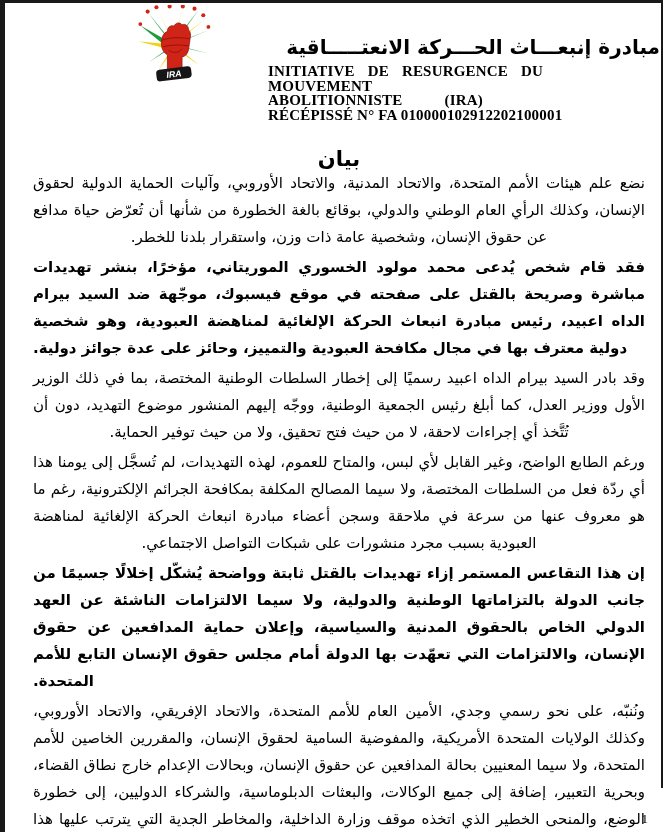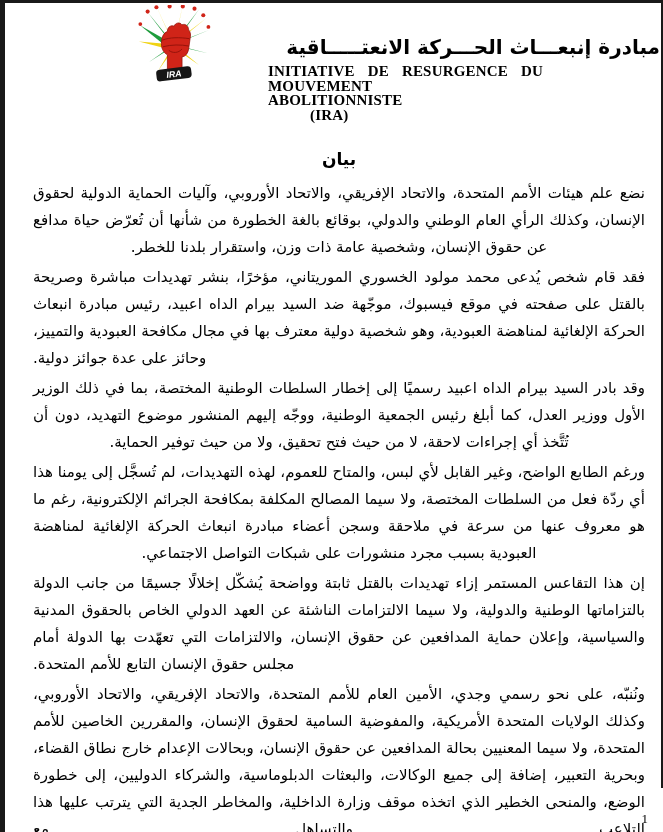--- a/index.html
+++ b/index.html
@@ -29,36 +29,36 @@
     font-family:"DejaVu Sans", sans-serif;
     white-space:nowrap;
   }
   .org-fr {
     margin-top:3px;
     font-family:"Liberation Serif", serif;
     font-weight:bold; font-size:15px; line-height:14.5px;
     letter-spacing:0.2px;
   }
   .fr-line1 { word-spacing:9px; }
-  .fr-line2 { display:flex;flex-direction:column; }
+  .fr-line2 { display:flex; }
   .fr-acronym { margin-left:42px; }
 
   
   .body-text {
     position:absolute; left:33px; top:148px; width:612px;
     direction:rtl;
     font-size:15px; line-height:27px;
     text-align:justify;
   }
   .statement-heading {
-    text-align:center; font-weight:bold; font-size:17px;
-    line-height:22px; margin-bottom:10px;
+    text-align:center; font-weight:bold; font-size:21px;
+    line-height:22px; 
   }
   .body-text p { text-align:justify; margin-bottom:3px; }
-  .last-left    { text-align-last:left; }
+  .last-left    { text-align-last:left;font-weight:bold; }
   .last-center  { text-align-last:center; }
   .last-justify { text-align-last:justify; }
 
   .page-num {
     position:absolute; right:15px; bottom:5px;
     font-family:"Liberation Serif", serif; font-size:13px;
   }
 </style>
 </head>
 <body>
@@ -111,26 +111,27 @@
   </div>
 
   <div class="header-text">
     <div class="title-ar">مبادرة إنبعـــاث الحـــركة الانعتـــــاقية</div>
     <div class="org-fr">
       <div class="fr-line1">INITIATIVE DE RESURGENCE DU MOUVEMENT</div>
       <div class="fr-line2">
         <span>ABOLITIONNISTE</span>
         <span class="fr-acronym">(IRA)</span>
       </div>
+      <div class="fr-line3">RÉCÉPISSÉ N° FA 010000102912202100001</div>
     </div>
   </div>
 
   <div class="body-text">
     <div class="statement-heading">بيان</div>
-    <p class="last-center">نضع علم هيئات الأمم المتحدة، والاتحاد الإفريقي، والاتحاد الأوروبي، وآليات الحماية الدولية لحقوق الإنسان، وكذلك الرأي العام الوطني والدولي، بوقائع بالغة الخطورة من شأنها أن تُعرّض حياة مدافع عن حقوق الإنسان، وشخصية عامة ذات وزن، واستقرار بلدنا للخطر.</p>
+    <p class="last-center">نضع علم هيئات الأمم المتحدة، والاتحاد المدنية، والاتحاد الأوروبي، وآليات الحماية الدولية لحقوق الإنسان، وكذلك الرأي العام الوطني والدولي، بوقائع بالغة الخطورة من شأنها أن تُعرّض حياة مدافع عن حقوق الإنسان، وشخصية عامة ذات وزن، واستقرار بلدنا للخطر.</p>
     <p class="last-left">فقد قام شخص يُدعى محمد مولود الخسوري الموريتاني، مؤخرًا، بنشر تهديدات مباشرة وصريحة بالقتل على صفحته في موقع فيسبوك، موجّهة ضد السيد بيرام الداه اعبيد، رئيس مبادرة انبعاث الحركة الإلغائية لمناهضة العبودية، وهو شخصية دولية معترف بها في مجال مكافحة العبودية والتمييز، وحائز على عدة جوائز دولية.</p>
     <p class="last-center">وقد بادر السيد بيرام الداه اعبيد رسميًا إلى إخطار السلطات الوطنية المختصة، بما في ذلك الوزير الأول ووزير العدل، كما أبلغ رئيس الجمعية الوطنية، ووجّه إليهم المنشور موضوع التهديد، دون أن تُتَّخذ أي إجراءات لاحقة، لا من حيث فتح تحقيق، ولا من حيث توفير الحماية.</p>
     <p class="last-center">ورغم الطابع الواضح، وغير القابل لأي لبس، والمتاح للعموم، لهذه التهديدات، لم تُسجَّل إلى يومنا هذا أي ردّة فعل من السلطات المختصة، ولا سيما المصالح المكلفة بمكافحة الجرائم الإلكترونية، رغم ما هو معروف عنها من سرعة في ملاحقة وسجن أعضاء مبادرة انبعاث الحركة الإلغائية لمناهضة العبودية بسبب مجرد منشورات على شبكات التواصل الاجتماعي.</p>
     <p class="last-left">إن هذا التقاعس المستمر إزاء تهديدات بالقتل ثابتة وواضحة يُشكّل إخلالًا جسيمًا من جانب الدولة بالتزاماتها الوطنية والدولية، ولا سيما الالتزامات الناشئة عن العهد الدولي الخاص بالحقوق المدنية والسياسية، وإعلان حماية المدافعين عن حقوق الإنسان، والالتزامات التي تعهّدت بها الدولة أمام مجلس حقوق الإنسان التابع للأمم المتحدة.</p>
     <p class="last-justify">ونُنبّه، على نحو رسمي وجدي، الأمين العام للأمم المتحدة، والاتحاد الإفريقي، والاتحاد الأوروبي، وكذلك الولايات المتحدة الأمريكية، والمفوضية السامية لحقوق الإنسان، والمقررين الخاصين للأمم المتحدة، ولا سيما المعنيين بحالة المدافعين عن حقوق الإنسان، وبحالات الإعدام خارج نطاق القضاء، وبحرية التعبير، إضافة إلى جميع الوكالات، والبعثات الدبلوماسية، والشركاء الدوليين، إلى خطورة الوضع، والمنحى الخطير الذي اتخذه موقف وزارة الداخلية، والمخاطر الجدية التي يترتب عليها هذا التلاعب والتساهل مع</p>
   </div>
 
   <div class="page-num">1</div>
 
 </div>

